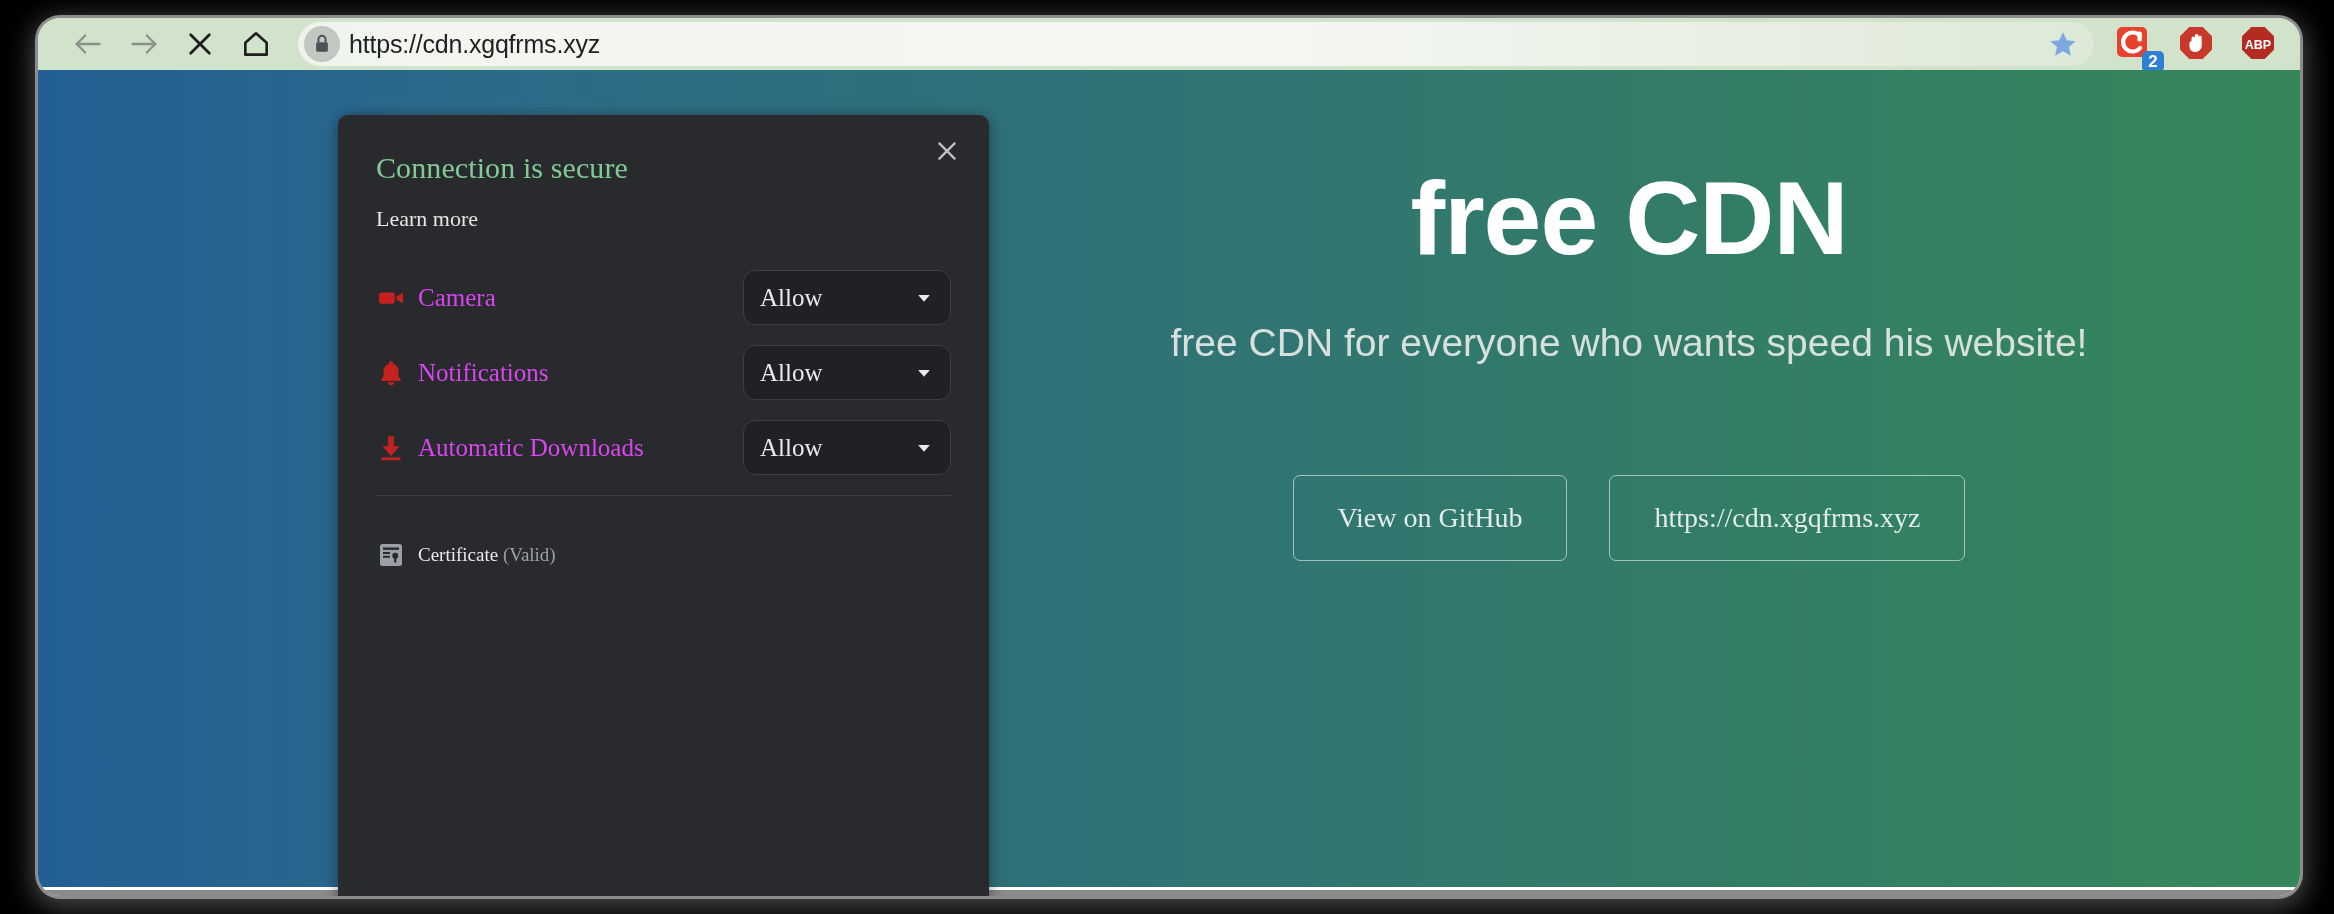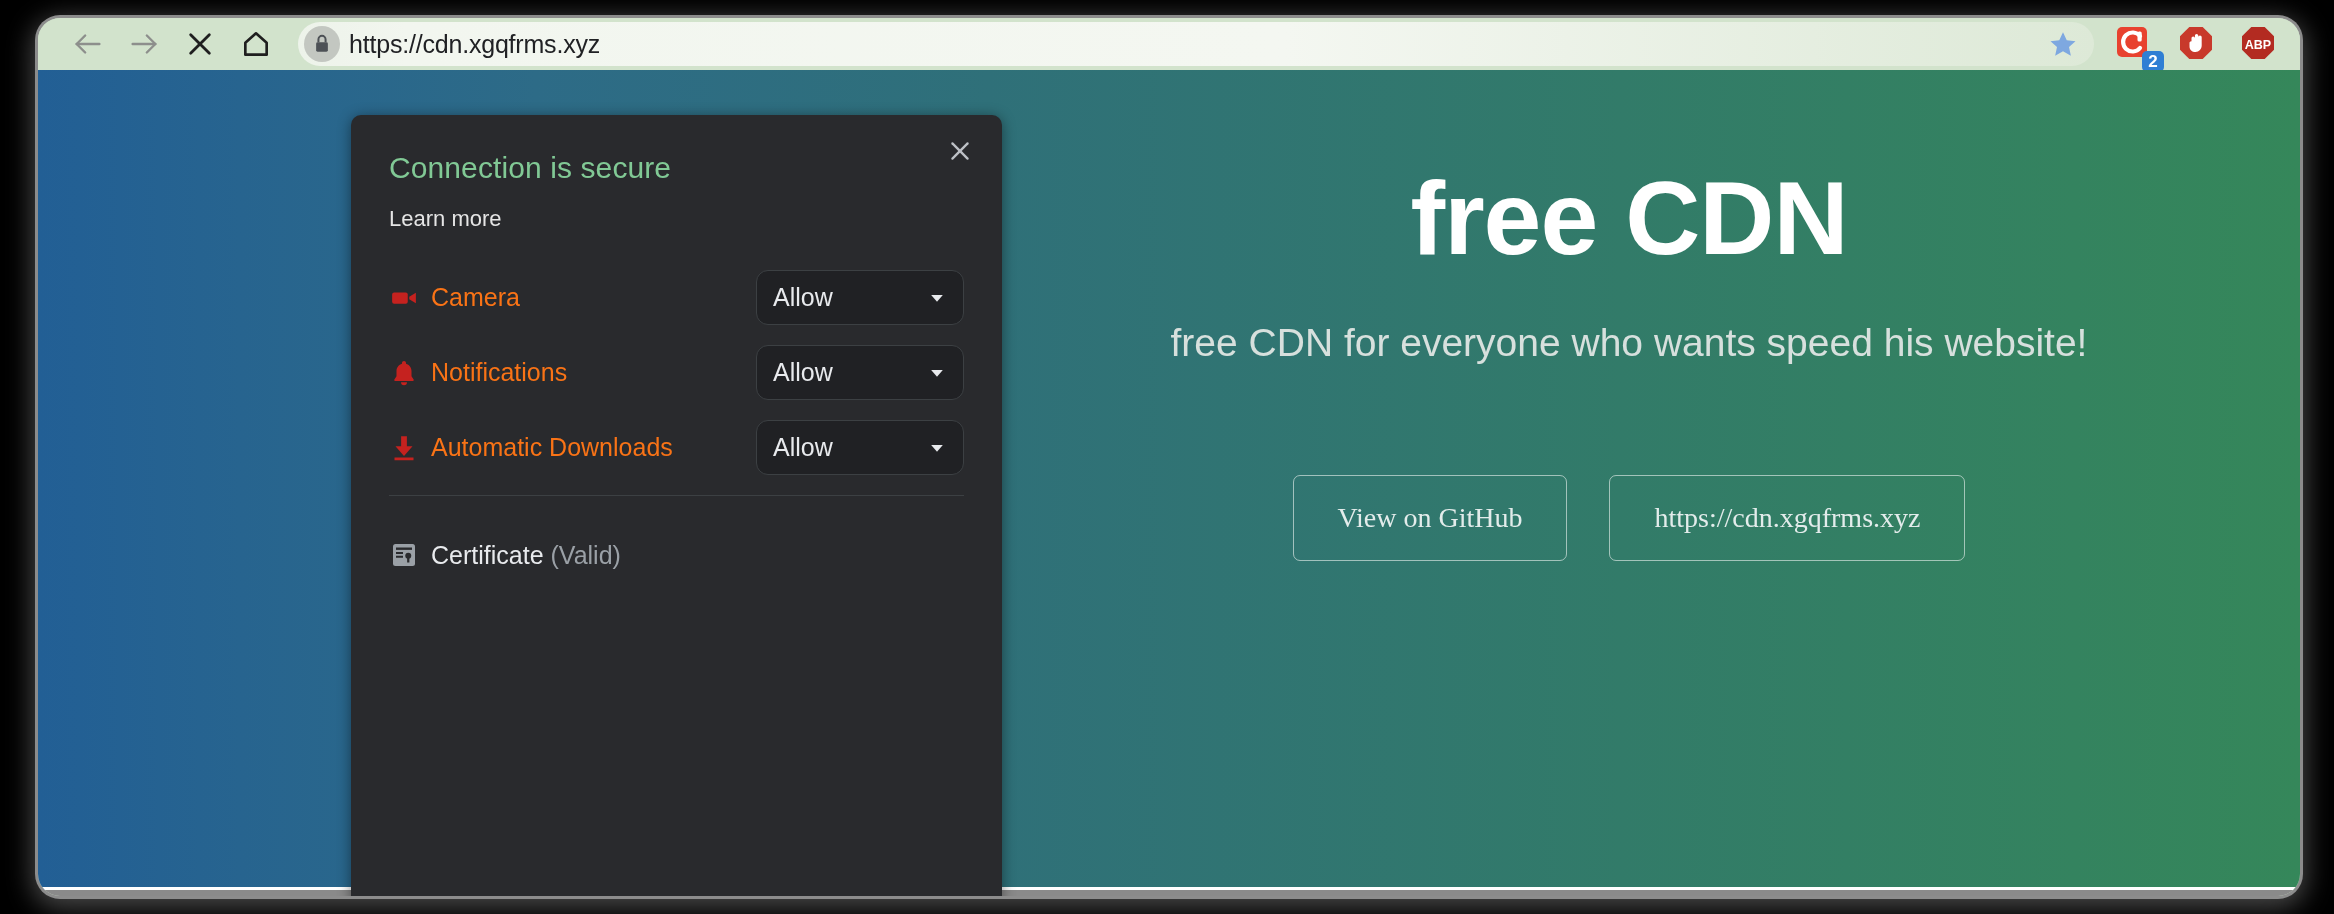--- a/index.html
+++ b/index.html
@@ -113,27 +113,28 @@
 
   
   .win-bottom {
     position: absolute; left: 0; bottom: 0; width: 100%; height: 6px;
     background: #8a8a8a;
   }
 
   
   .popup {
     position: absolute;
-    left: 313px; top: 97px;
+    left: 300px; top: 97px;
     width: 651px; height: 790px;
     background: #292a2d;
     border-radius: 10px 10px 0 0;
     box-shadow: 0 2px 14px rgba(0,0,0,.45);
     overflow: hidden;
     z-index: 20;
+    font-family: Liberation Serif, serif;
   }
   .popup-close {
     position: absolute; right: 20px; top: 14px;
     width: 44px; height: 44px;
     display: flex; align-items: center; justify-content: center;
     cursor: pointer;
   }
   .popup-body { padding: 36px 38px 0 38px; }
   .popup-title {
     color: #81c995; font-size: 30px; font-weight: normal; letter-spacing: .1px;
@@ -147,21 +148,21 @@
     display: inline-block; margin-top: 21px;
     color: #e5e5e5; font-size: 22px; text-decoration: none; cursor: pointer;
   }
 
   .perm-list { margin-top: 38px; }
   .perm-row {
     display: flex; align-items: center;
     height: 55px; margin-bottom: 20px;
   }
   .perm-icon { width: 42px; flex: 0 0 42px; display: flex; align-items: center; justify-content: flex-start; }
-  .perm-label { color: #f97316; font-size: 25px; white-space: nowrap; }
+  .perm-label { color: #d946ef; font-size: 25px; white-space: nowrap; }
   .perm-select {
     margin-left: auto;
     width: 208px; height: 55px;
     background: #202124;
     border: 1px solid #3c4043;
     border-radius: 12px;
     display: flex; align-items: center;
     padding: 0 16px;
     cursor: pointer;
     flex: 0 0 auto;
@@ -172,21 +173,21 @@
   .popup-divider {
     margin-top: 14px;
     height: 1px; background: #3c4043; width: 100%;
   }
   .popup-actions { padding: 20px 38px 0 38px; }
   .action-row {
     display: flex; align-items: center;
     height: 78px; cursor: pointer;
   }
   .action-icon { width: 42px; flex: 0 0 42px; display: flex; align-items: center; }
-  .action-text { font-size: 25px; color: #e8eaed; white-space: nowrap; }
+  .action-text { font-size: 19px; color: #e8eaed; white-space: nowrap; }
   .action-text .muted { color: #9aa0a6; }
 </style>
 </head>
 <body>
 
 <div id="root">
   <div class="window">
 
     <div class="toolbar">
       <div class="nav-btns">

